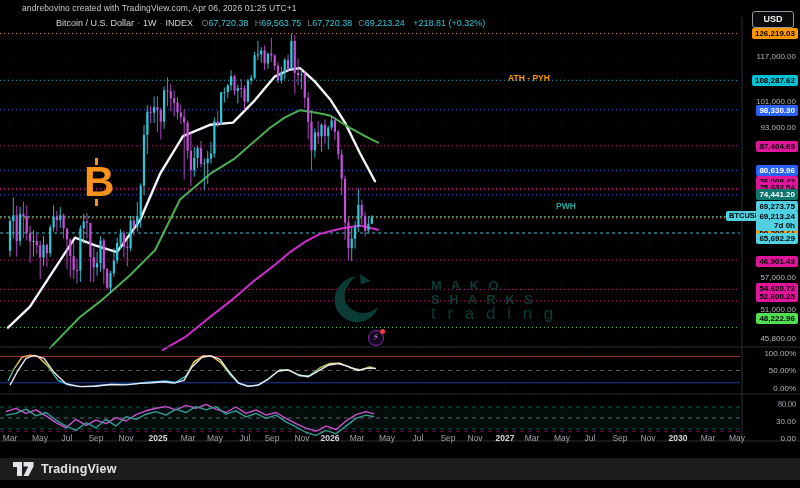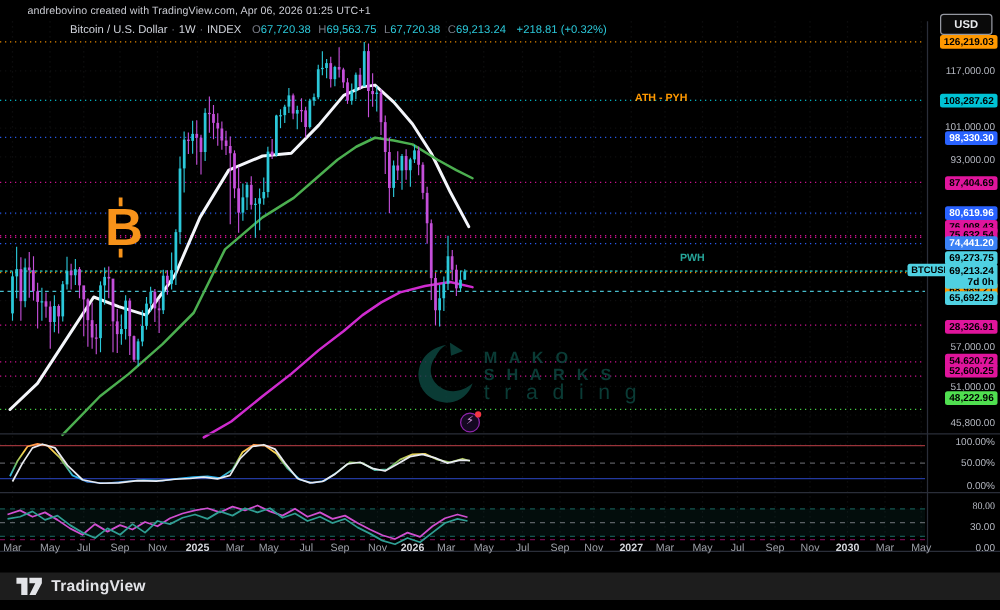--- a/index.html
+++ b/index.html
@@ -19,21 +19,21 @@
   .axlab{position:absolute;right:2px;font-size:8px;line-height:9px;padding:1px 3px;border-radius:2px;
          color:#000;font-weight:bold;white-space:nowrap;}
   .axlab.two{text-align:right;}
   .clab{position:absolute;font-size:8.5px;font-weight:bold;line-height:9px;white-space:nowrap;}
   #btcusd-tag{left:726px;top:211px;background:#4fd1e2;color:#000;font-size:7.5px;font-weight:bold;
               padding:1px 3px;border-radius:2px;line-height:8px;}
   #usd-button{left:752px;top:11px;width:42px;height:17px;border:1px solid #9598a1;border-radius:3px;
               background:#0a0a0a;color:#e8eaed;font-size:9px;font-weight:bold;text-align:center;line-height:15px;}
   #btc-logo{left:84px;top:160px;color:#f7931a;font-size:42px;font-weight:bold;line-height:44px;}
   #btc-logo .bar{position:absolute;width:3px;height:7px;background:#f7931a;}
-  #mako{left:331px;top:274px;display:flex;align-items:center;opacity:.8;color:#0d4a43;}
+  #mako{left:331px;top:274px;display:flex;align-items:center;opacity:.8;color:#0d4a43;gap:44px;}
   #mako .txt{margin-left:6px;font-weight:bold;}
   #mako .l1,#mako .l2{font-size:13px;letter-spacing:3px;line-height:14px;}
   #mako .l3{font-size:17px;letter-spacing:3.5px;line-height:13px;font-weight:normal;}
   #emoji-sticker{left:368px;top:330px;width:16px;height:16px;border:1.5px solid #8e24aa;border-radius:50%;
                  background:#140821;color:#ce93d8;font-size:9px;text-align:center;line-height:13px;
                  font-family:"DejaVu Sans",sans-serif;}
   #emoji-sticker .dot{position:absolute;right:-2px;top:-2px;width:5px;height:5px;border-radius:50%;background:#f23645;}
   #time-axis{left:0;top:430px;width:742px;height:16px;padding-left:40px;}
   .ttick{position:absolute;top:3px;width:34px;margin-left:-17px;text-align:center;font-size:8.5px;color:#9da0a8;}
   .ttick.year{color:#d6d8dd;font-weight:bold;}
@@ -374,44 +374,44 @@
       <div class="l1">M A K O</div>
       <div class="l2">S H A R K S</div>
       <div class="l3">t r a d i n g</div>
     </div>
   </div>
 
   <div class="abs" id="emoji-sticker">⚡<span class="dot"></span></div>
 
   <div class="abs" id="chart-labels">
       <div class="clab" style="top: 26px; left: 508px; color: rgb(255, 152, 0); margin-top: 48px;">ATH - PYH</div>
-      <div class="clab" style="top: 202px; left: 544px; color: rgb(38, 166, 154);">PWH</div>
+      <div class="clab" style="top: 202px; left: 556px; color: rgb(38, 166, 154);">PWH</div>
     </div>
 
   <div class="abs" id="btcusd-tag">BTCUSD</div>
 
   <div class="abs" id="price-axis">
       <div class="ptick" style="top: 51px;">117,000.00</div>
       <div class="ptick" style="top: 96px;">101,000.00</div>
       <div class="ptick" style="top: 121.5px;">93,000.00</div>
       <div class="ptick" style="top: 271.5px;">57,000.00</div>
       <div class="ptick" style="top: 303.5px;">51,000.00</div>
       <div class="ptick" style="top: 332.5px;">45,800.00</div>
       <div class="axlab" style="top: 28px; background: rgb(255, 152, 0);">126,219.03</div>
       <div class="axlab" style="top: 75px; background: rgb(0, 194, 212);">108,287.62</div>
       <div class="axlab" style="top: 105px; background: rgb(41, 98, 255); color: rgb(255, 255, 255);">98,330.30</div>
       <div class="axlab" style="top: 140.5px; background: rgb(224, 21, 156);">87,404.69</div>
       <div class="axlab" style="top: 165px; background: rgb(41, 98, 255); color: rgb(255, 255, 255);">80,619.96</div>
       <div class="axlab" style="top: 175.5px; background: rgb(224, 21, 156);">76,008.43</div>
       <div class="axlab" style="top: 182px; background: rgb(224, 21, 156); text-decoration: underline;">75,632.54</div>
-      <div class="axlab" style="top: 188.5px; background: #3b82f6; color: rgb(255, 255, 255);">74,441.20</div>
+      <div class="axlab" style="top: 188.5px; background: #0f766e; color: rgb(255, 255, 255);">74,441.20</div>
       <div class="axlab" style="top: 201px; background: rgb(79, 209, 226);">69,273.75</div>
       <div class="axlab" style="top: 226px; background: rgb(255, 152, 0);">68,989.21</div>
       <div class="axlab" style="top: 233px; background: rgb(79, 209, 226);">65,692.29</div>
-      <div class="axlab" style="top: 256px; background: rgb(224, 21, 156);">28,326.91</div>
+      <div class="axlab" style="top: 256px; background: rgb(224, 21, 156);">46,901.43</div>
       <div class="axlab" style="top: 282.5px; background: rgb(224, 21, 156);">54,620.72</div>
       <div class="axlab" style="top: 291px; background: rgb(224, 21, 156);">52,600.25</div>
       <div class="axlab" style="top: 312.5px; background: rgb(80, 223, 80);">48,222.96</div>
       <div class="axlab two" style="top: 211px; background: rgb(79, 209, 226);">
         <div>69,213.24</div>
         <div>7d 0h</div>
       </div>
       <div class="ptick" style="top: 347.5px;">100.00%</div>
       <div class="ptick" style="top: 365px;">50.00%</div>
       <div class="ptick" style="top: 382.5px;">0.00%</div>

